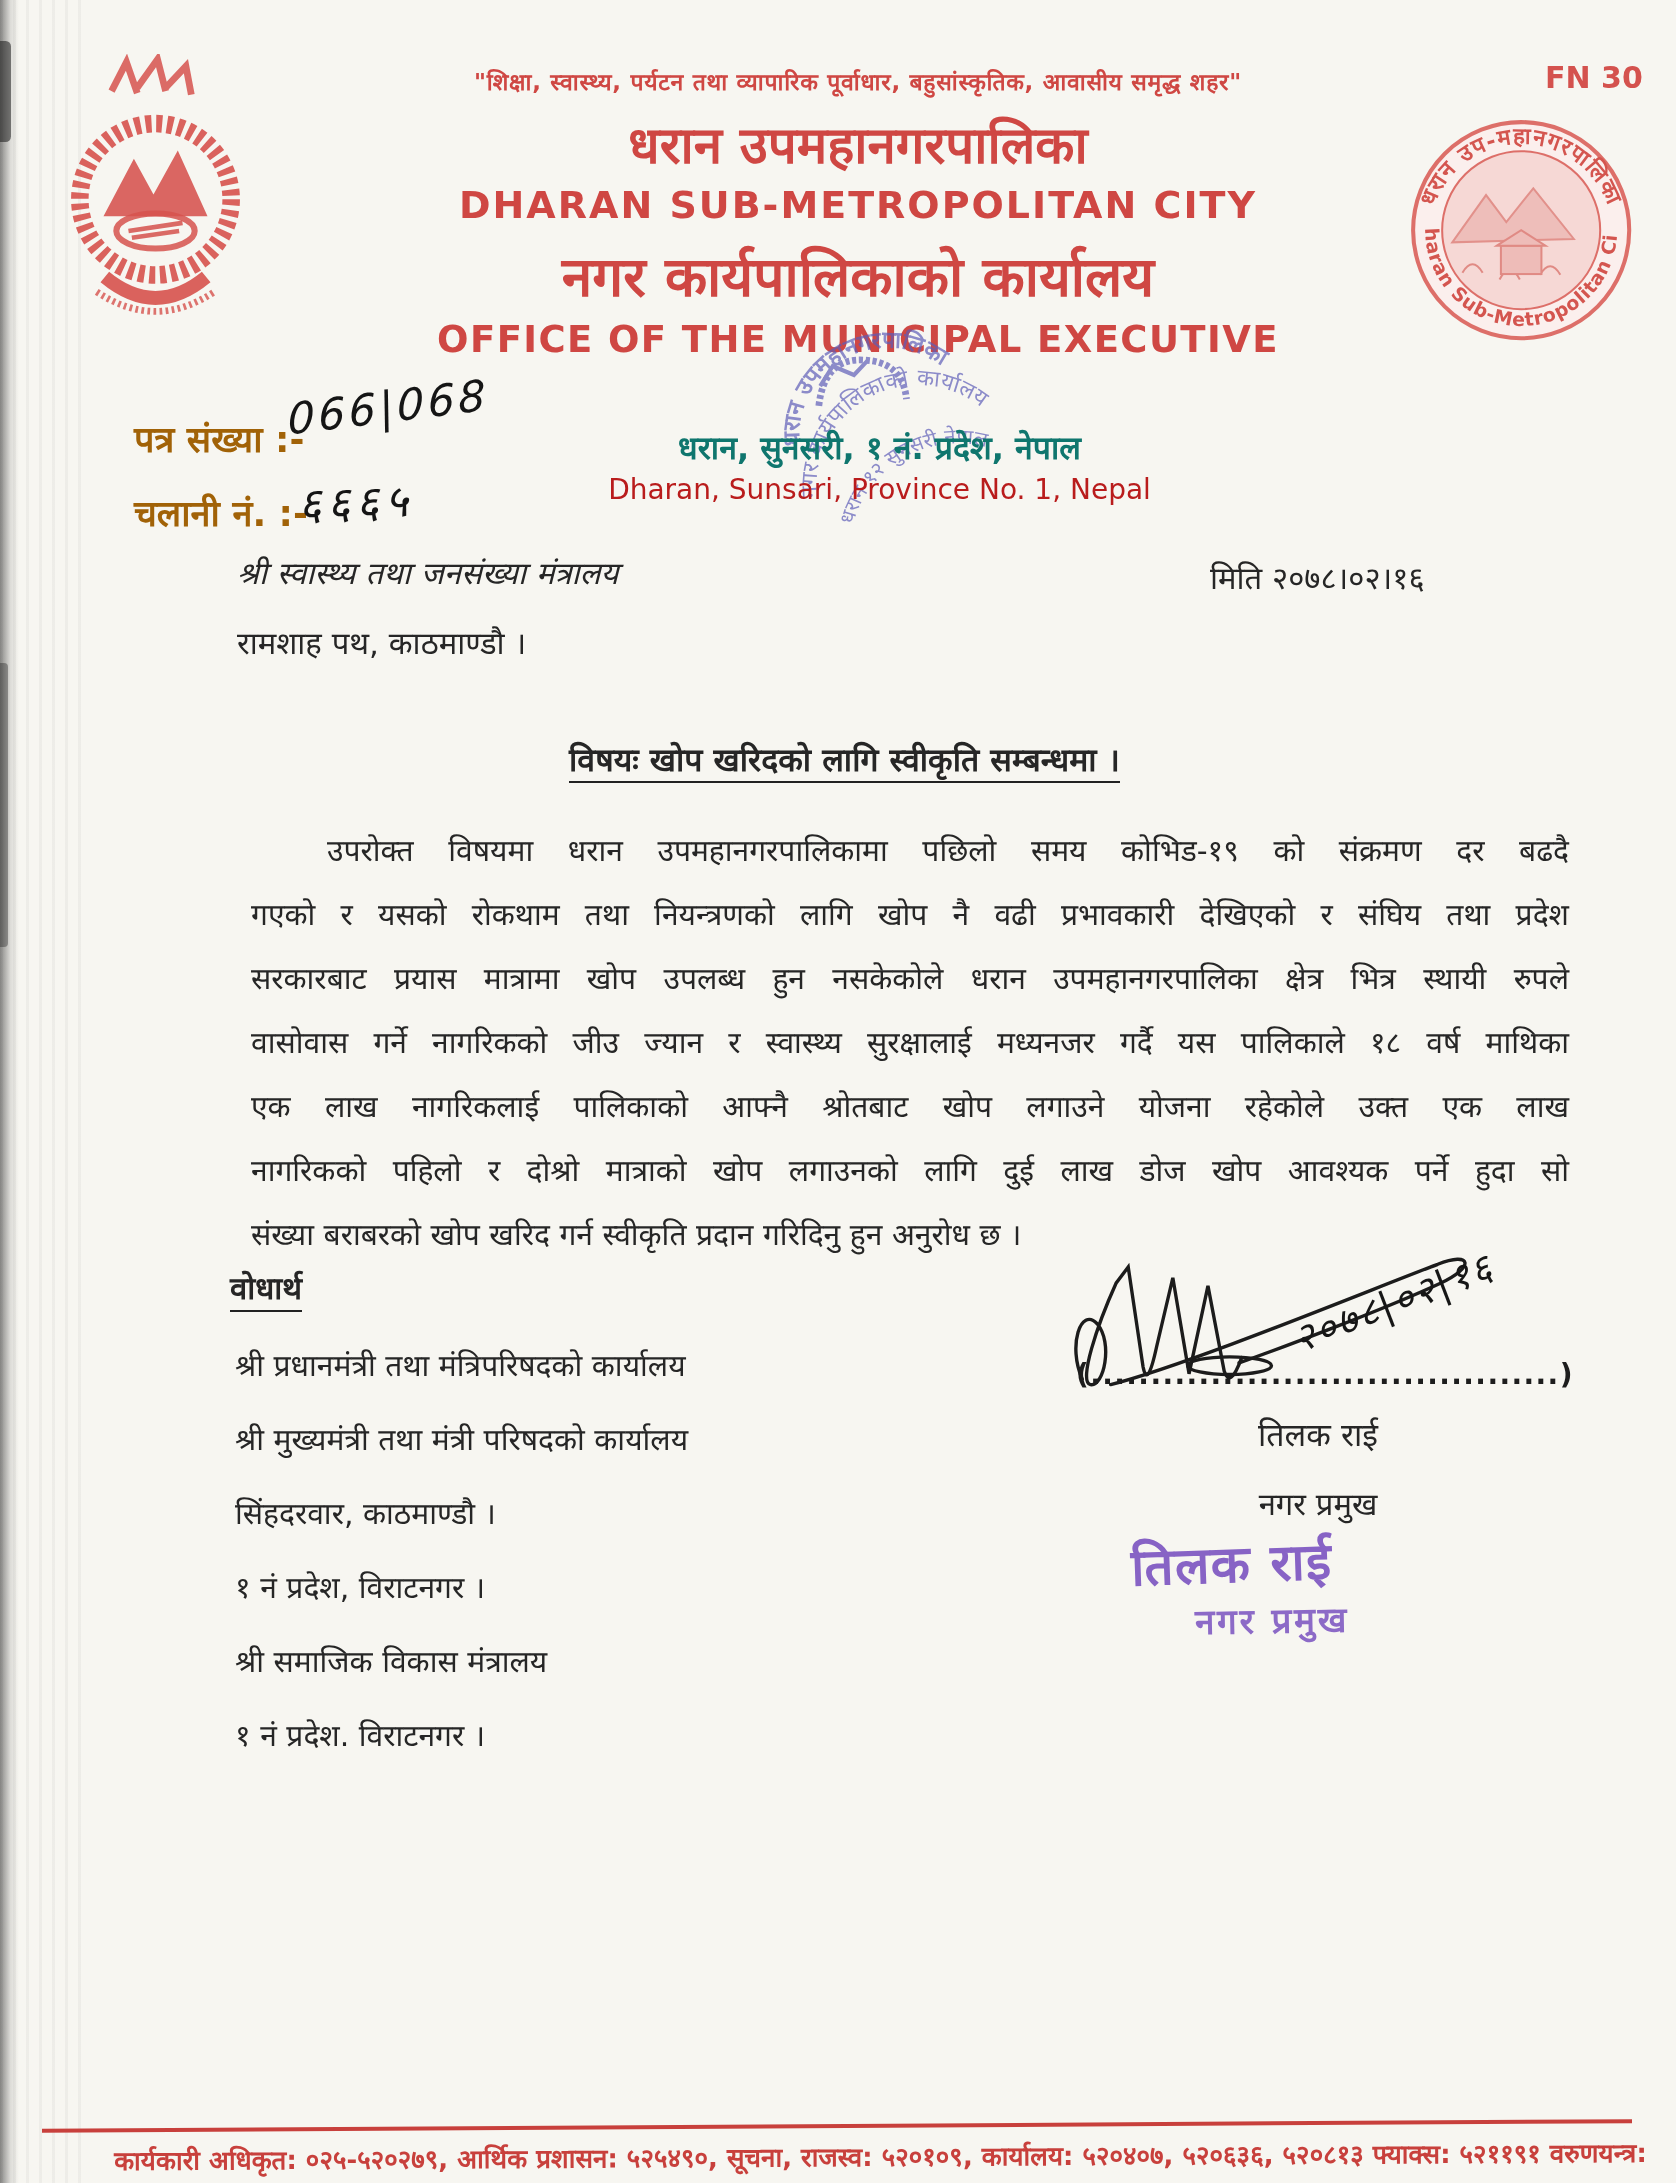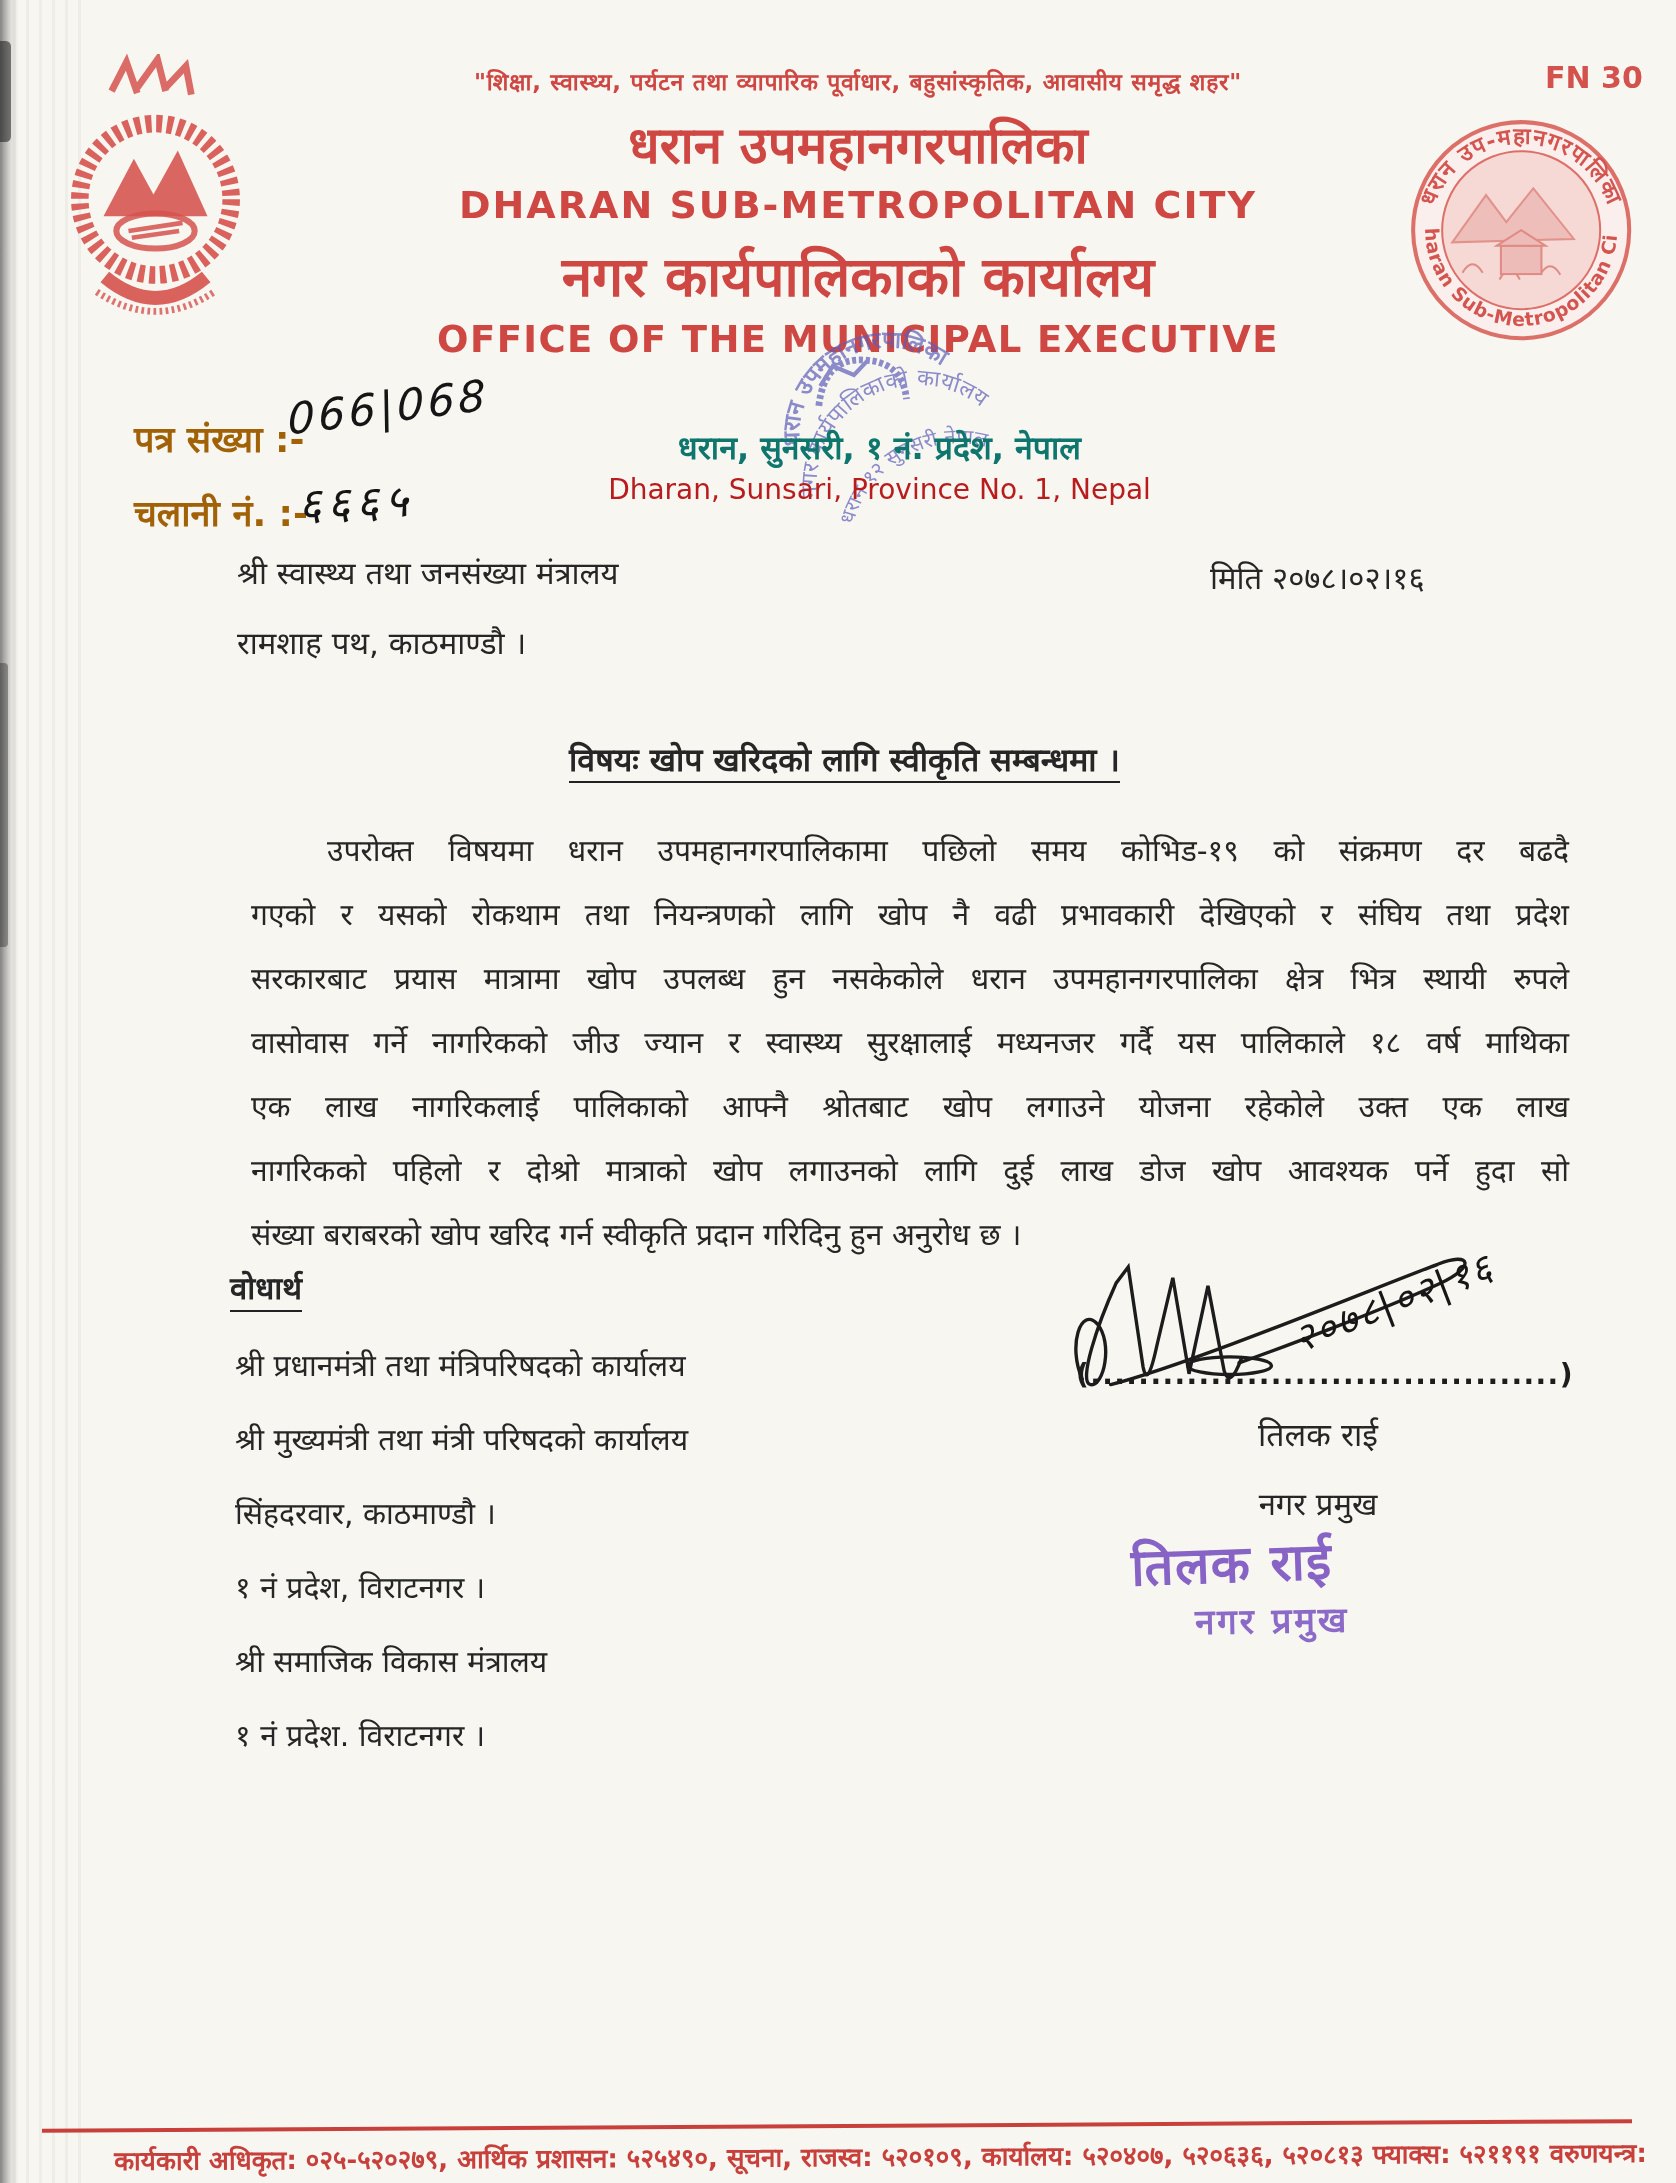--- a/index.html
+++ b/index.html
@@ -33,21 +33,21 @@
   .blue-stamp{position:absolute;left:754px;top:298px;transform:rotate(-27deg);opacity:.82;}
 
   .ref-label{position:absolute;font-size:36px;font-weight:bold;color:#a16207;}
   .hand{color:#151515;font-style:italic;font-weight:500;}
   .hand-letterno{position:absolute;left:287px;top:382px;font-size:43px;letter-spacing:3.4px;transform:rotate(-7deg) skewX(-6deg);}
   .hand-dispatch{position:absolute;left:298px;top:470px;font-size:45px;letter-spacing:5.4px;transform:rotate(-2deg);}
 
   .addr-np{position:absolute;left:548px;top:425px;width:663px;text-align:center;font-size:32px;font-weight:bold;color:#0f766e;}
   .addr-en{position:absolute;left:548px;top:473px;width:663px;text-align:center;font-size:28px;color:#b91c1c;}
 
-  .recipient1{position:absolute;left:237px;top:551px;font-size:31px;}
+  .recipient1{position:absolute;left:237px;top:551px;font-size:31px;font-style:italic;}
   .recipient2{position:absolute;left:237px;top:621px;font-size:31px;}
   .dateline{position:absolute;left:1210px;top:556px;font-size:31px;}
 
   .subject{position:absolute;left:439px;top:737px;width:811px;text-align:center;font-size:32px;font-weight:bold;}
   .subject span{border-bottom:2.7px solid #222;padding-bottom:2px;}
 
   .body-block{position:absolute;left:227px;top:819px;width:1342px;font-size:30px;line-height:64px;}
   .body-line{text-align:justify;text-align-last:justify;margin-left:24px;}
   .body-line.first{padding-left:76px;}
   .body-line.last{text-align-last:left;}

